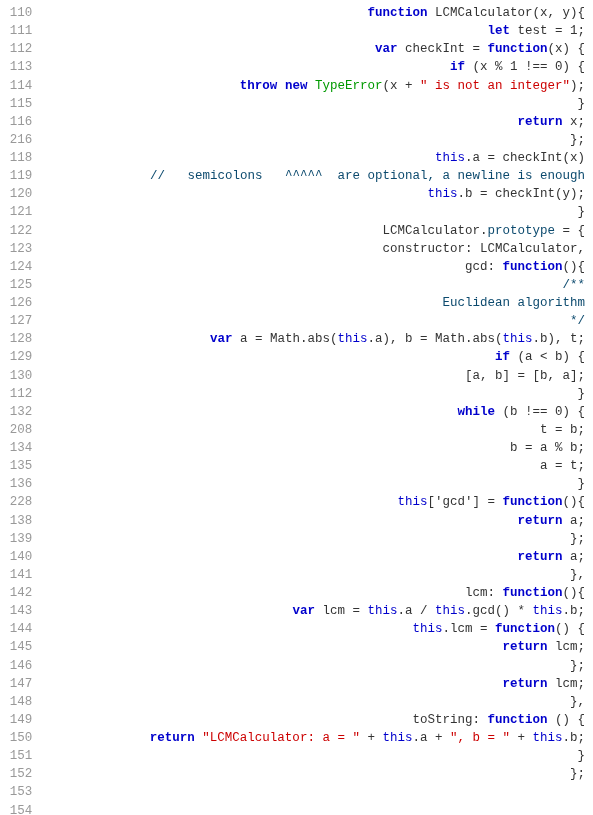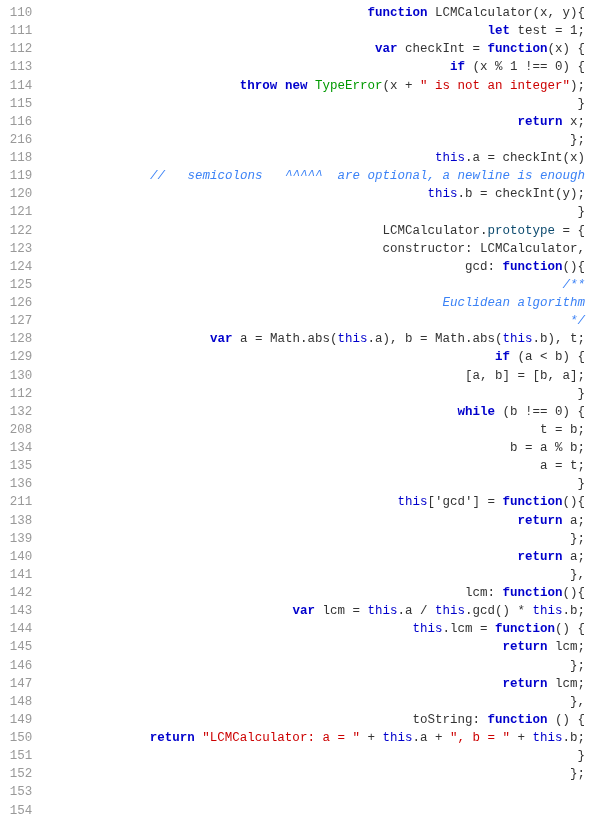--- a/index.html
+++ b/index.html
@@ -37,21 +37,21 @@
     }
     .code-line {
       line-height: 1.45;
       white-space: pre;
       text-align: right;
     }
     
     .kw { color: #0000cc; font-weight: bold; } 
     .kw2 { color: #0000cc; }
     .cn { color: #009900; } 
-    .cm { color: #3b82f6; font-style: italic; } 
+    .cm { color: #0c4a6e; } 
     .st { color: #cc0000; } 
     .proto { color: #0c4a6e; }
     .plain { color: #333; }
   </style>
 </head>
 <body>
 
 <div class="code-container">
   <div class="line-numbers" id="lineNums">
       <div>110</div>
@@ -74,21 +74,21 @@
       <div>127</div>
       <div>128</div>
       <div>129</div>
       <div>130</div>
       <div>112</div>
       <div>132</div>
       <div>208</div>
       <div>134</div>
       <div>135</div>
       <div>136</div>
-      <div>211</div>
+      <div>228</div>
       <div>138</div>
       <div>139</div>
       <div>140</div>
       <div>141</div>
       <div>142</div>
       <div>143</div>
       <div>144</div>
       <div>145</div>
       <div>146</div>
       <div>147</div>

